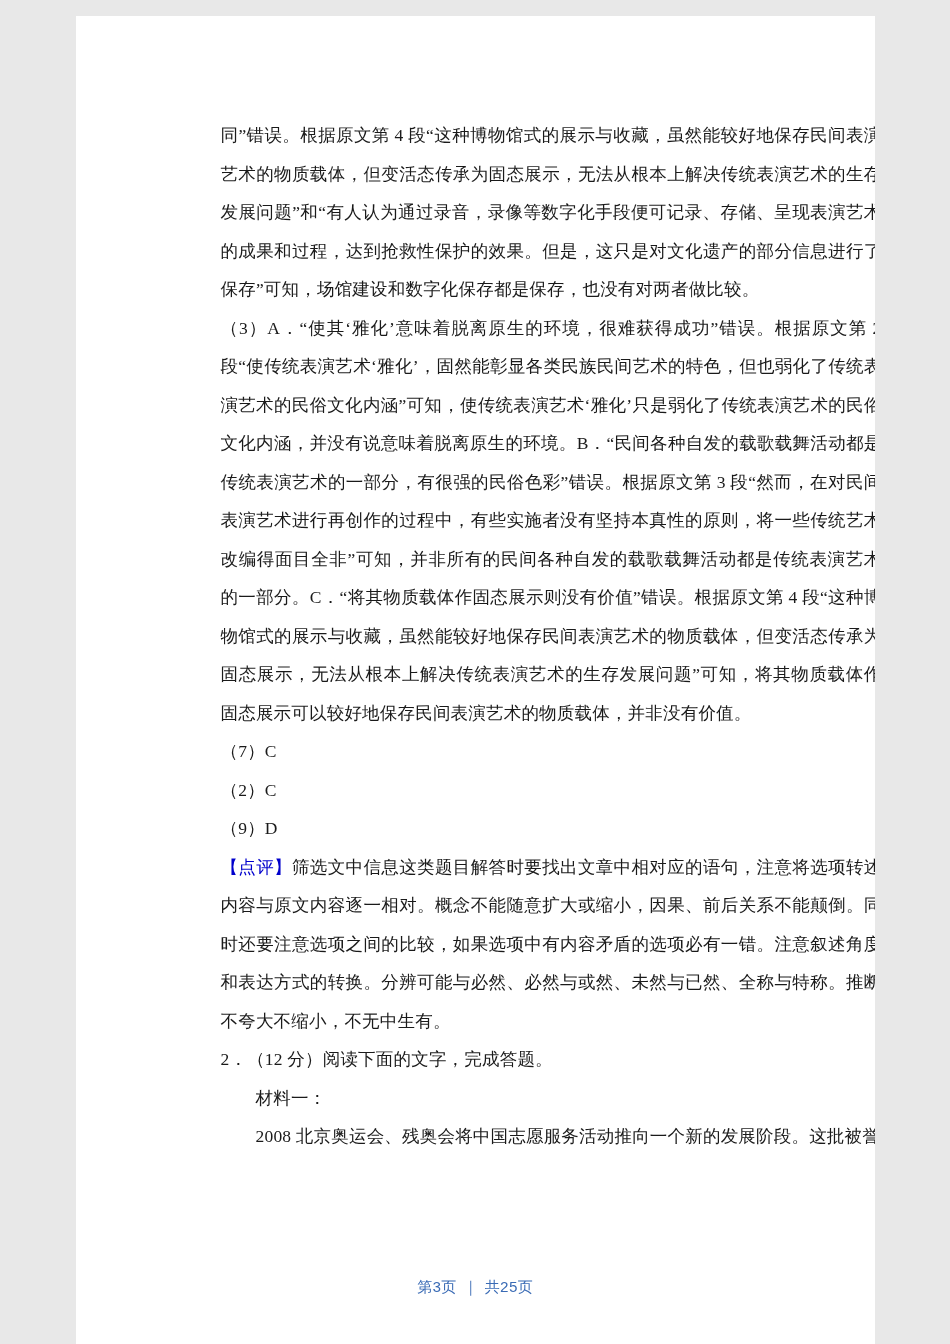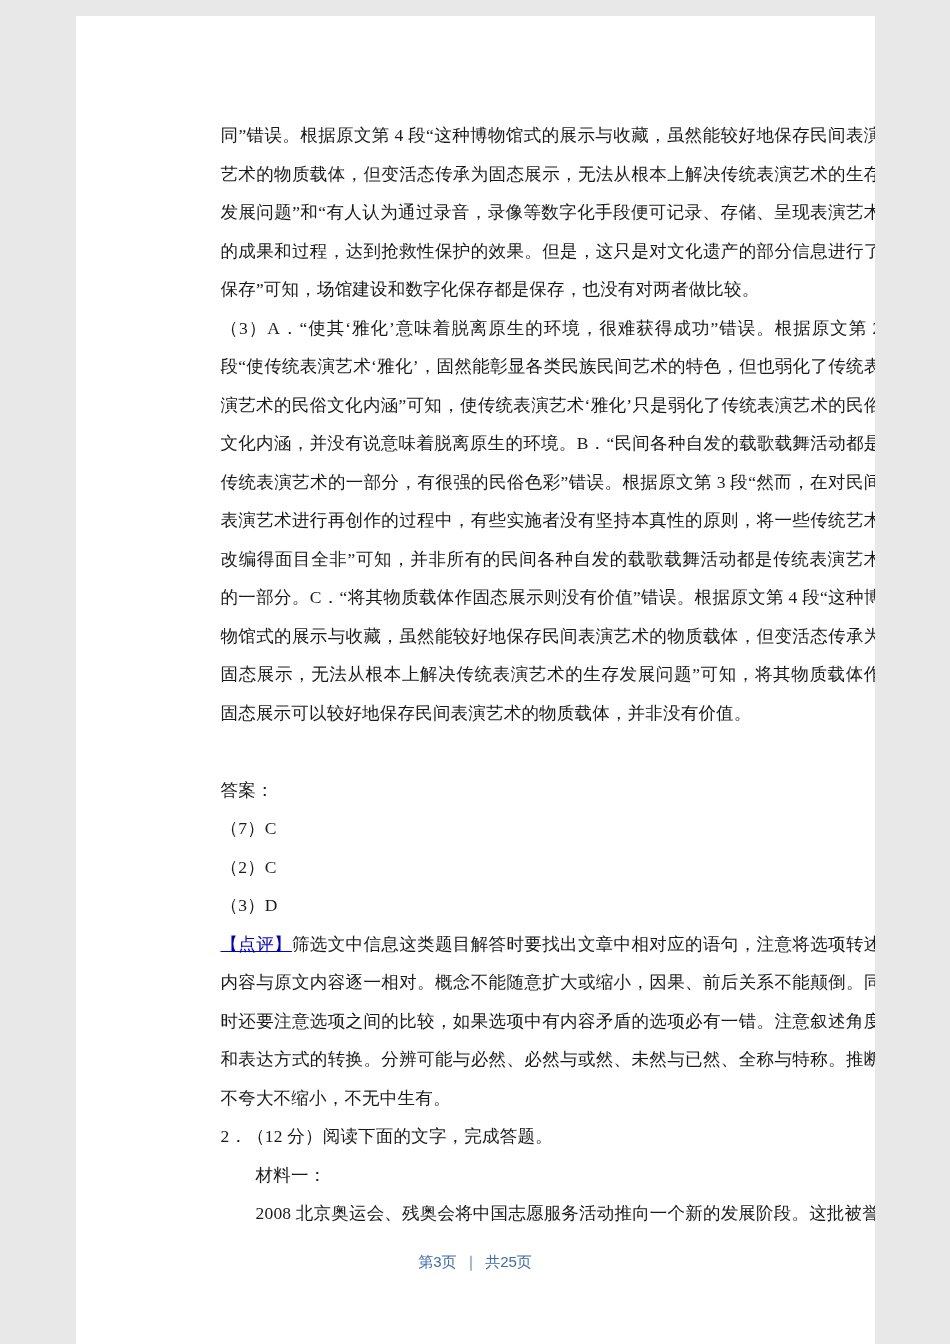--- a/index.html
+++ b/index.html
@@ -38,53 +38,51 @@
     letter-spacing: 0.2px;
   }
   .para.indent {
     text-indent: 2em;
   }
   .para.gap-above {
     margin-top: 38.5px;
   }
   .comment-label {
     color: var(--comment-label-color);
-    text-decoration: underline;
   }
   .footer {
     position: absolute;
     left: 0;
     right: 0;
-    bottom: 88px;
+    bottom: 63px;
     text-align: center;
     color: var(--footer-color);
     font-size: 15px;
-    font-family: Liberation Sans, sans-serif;
+    font-family: Liberation Mono, monospace;
   }
   .footer .sep {
     margin: 0 7px;
   }
 </style>
 </head>
 <body>
 
 <div class="page">
   <div class="content">
 
     <p class="para">同”错误。根据原文第 4 段“这种博物馆式的展示与收藏，虽然能较好地保存民间表演艺术的物质载体，但变活态传承为固态展示，无法从根本上解决传统表演艺术的生存发展问题”和“有人认为通过录音，录像等数字化手段便可记录、存储、呈现表演艺术的成果和过程，达到抢救性保护的效果。但是，这只是对文化遗产的部分信息进行了保存”可知，场馆建设和数字化保存都是保存，也没有对两者做比较。</p>
 
     <p class="para">（3）A．“使其‘雅化’意味着脱离原生的环境，很难获得成功”错误。根据原文第 2 段“使传统表演艺术‘雅化’，固然能彰显各类民族民间艺术的特色，但也弱化了传统表演艺术的民俗文化内涵”可知，使传统表演艺术‘雅化’只是弱化了传统表演艺术的民俗文化内涵，并没有说意味着脱离原生的环境。B．“民间各种自发的载歌载舞活动都是传统表演艺术的一部分，有很强的民俗色彩”错误。根据原文第 3 段“然而，在对民间表演艺术进行再创作的过程中，有些实施者没有坚持本真性的原则，将一些传统艺术改编得面目全非”可知，并非所有的民间各种自发的载歌载舞活动都是传统表演艺术的一部分。C．“将其物质载体作固态展示则没有价值”错误。根据原文第 4 段“这种博物馆式的展示与收藏，虽然能较好地保存民间表演艺术的物质载体，但变活态传承为固态展示，无法从根本上解决传统表演艺术的生存发展问题”可知，将其物质载体作固态展示可以较好地保存民间表演艺术的物质载体，并非没有价值。</p>
 
-    <p class="para gap-above">答案：</p>
 
     <p class="para">（7）C</p>
 
     <p class="para">（2）C</p>
 
-    <p class="para">（3）D</p>
+    <p class="para">（9）D</p>
 
     <p class="para"><span class="comment-label">【点评】</span><span>筛选文中信息这类题目解答时要找出文章中相对应的语句，注意将选项转述内容与原文内容逐一相对。概念不能随意扩大或缩小，因果、前后关系不能颠倒。同时还要注意选项之间的比较，如果选项中有内容矛盾的选项必有一错。注意叙述角度和表达方式的转换。分辨可能与必然、必然与或然、未然与已然、全称与特称。推断不夸大不缩小，不无中生有。</span></p>
 
 
     <p class="para">2．（12 分）阅读下面的文字，完成答题。</p>
 
     <p class="para indent">材料一：</p>
 
     <p class="para indent">2008 北京奥运会、残奥会将中国志愿服务活动推向一个新的发展阶段。这批被誉</p>
 

